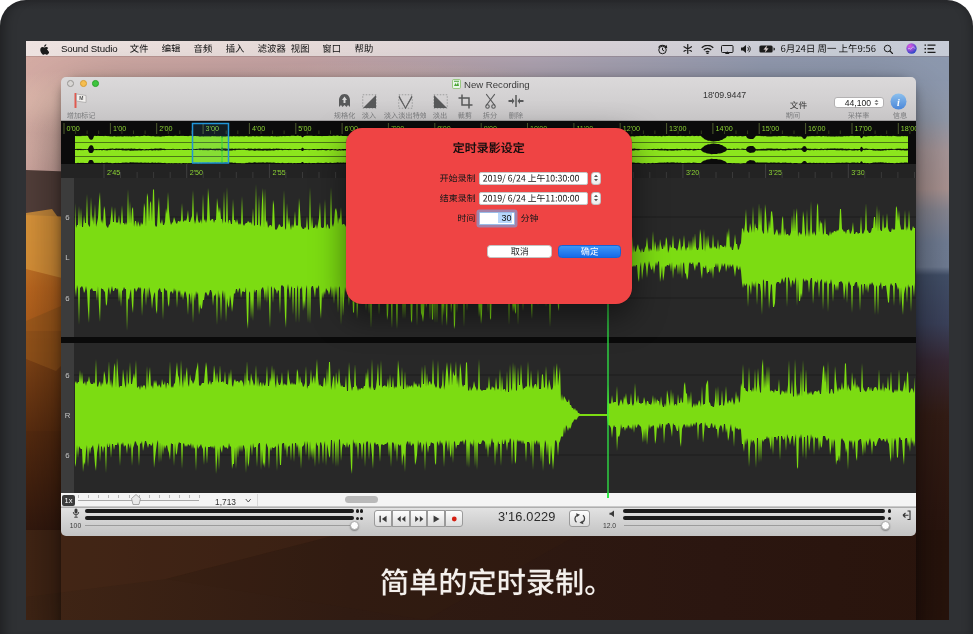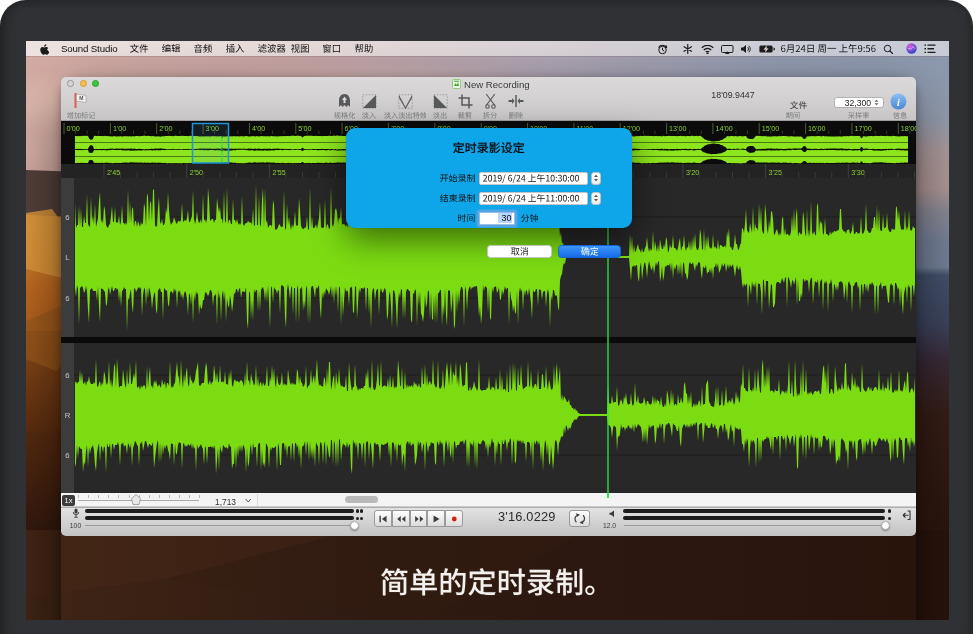--- a/index.html
+++ b/index.html
@@ -388,34 +388,34 @@
           <use href="#gr62c6" transform="translate(0 0)"></use>
           <use href="#gr5206" transform="translate(1000 0)"></use>
         </g>
       </svg>
       <svg style="position:absolute;left:448.0px;top:34.9px" width="14.0" height="6.7" viewBox="0.3 -6.1 14.0 6.7">
         <g transform="scale(0.007200,-0.007200)" fill="#77787a">
           <use href="#gr5220" transform="translate(0 0)"></use>
           <use href="#gr9664" transform="translate(1000 0)"></use>
         </g>
       </svg>
-      <div style="left:615px;top:13px;width:114px;text-align:center;font-size:8.8px;color:#333">18'09.9447</div>
+      <div style="left:642px;top:13px;width:114px;text-align:left;font-size:8.8px;color:#333">18'09.9447</div>
       <svg style="position:absolute;left:729.0px;top:23.5px" width="16.9" height="8.2" viewBox="0.3 -7.5 16.9 8.2">
         <g transform="scale(0.008800,-0.008800)" fill="#333333">
           <use href="#gr6587" transform="translate(0 0)"></use>
           <use href="#gr4ef6" transform="translate(1000 0)"></use>
         </g>
       </svg>
       <svg style="position:absolute;left:725.2px;top:35.0px" width="13.5" height="6.6" viewBox="0.3 -6.0 13.5 6.6">
         <g transform="scale(0.007200,-0.007200)" fill="#77787a">
           <use href="#gr671f" transform="translate(0 0)"></use>
           <use href="#gr95f4" transform="translate(1000 0)"></use>
         </g>
       </svg>
-      <div style="left:773px;top:20px;width:50px;height:11px;background:#fff;border:1px solid #b3b1b2;border-radius:3px;font-size:8.6px;color:#222;text-align:right;line-height:10px;padding-right:12px">32,300</div>
+      <div style="left:773px;top:20px;width:50px;height:11px;background:#fff;border:1px solid #b3b1b2;border-radius:3px;font-size:8.6px;color:#222;text-align:right;line-height:10px;padding-right:12px">44,100</div>
       <svg class="ic" style="left:812px;top:22px" width="7" height="7" viewBox="0 0 14 14">
         <path d="M3 5.5 L7 1.5 L11 5.5 Z M3 8.5 L7 12.5 L11 8.5 Z" fill="#666"></path>
       </svg>
       <svg style="position:absolute;left:786.5px;top:34.9px" width="21.0" height="6.7" viewBox="0.2 -6.1 21.0 6.7">
         <g transform="scale(0.007200,-0.007200)" fill="#77787a">
           <use href="#gr91c7" transform="translate(0 0)"></use>
           <use href="#gr6837" transform="translate(1000 0)"></use>
           <use href="#gr7387" transform="translate(2000 0)"></use>
         </g>
       </svg>
@@ -704,21 +704,21 @@
       <div style="left:562px;top:431.8px;width:262px;height:4.2px;background:#1c1c1c;border-radius:2.1px"></div>
       <div style="left:562px;top:438.9px;width:262px;height:4.2px;background:#1c1c1c;border-radius:2.1px"></div>
       <div style="left:826.5px;top:432.4px;width:3.2px;height:3.2px;background:#1c1c1c;border-radius:50%"></div>
       <div style="left:826.5px;top:439.5px;width:3.2px;height:3.2px;background:#1c1c1c;border-radius:50%"></div>
       <div style="left:563px;top:447.8px;width:264px;height:1.5px;background:#9c9c9c"></div>
       <div style="left:820px;top:444.3px;width:9px;height:9px;background:#fdfdfd;border:1px solid #aaa;border-radius:50%;box-shadow:0 1px 1.5px rgba(0,0,0,.35)"></div>
       <svg class="ic" style="left:840px;top:432.5px" width="10" height="10.5" viewBox="0 0 20 21">
         <path d="M13 2 H18 V19 H13 M15 10.5 H4 M4 10.5 L9 6 M4 10.5 L9 15" fill="none" stroke="#333" stroke-width="2.2"></path>
       </svg>
     </div>
-    <div id="dlg" style="left:320px;top:87px;width:286px;height:100px;background:#0ea5e9;border-radius:9px;box-shadow:0 12px 32px rgba(0,0,0,.5),0 0 1px rgba(0,0,0,.4)">
+    <div id="dlg" style="left:320px;top:87px;width:286px;height:176px;background:#ef4444;border-radius:16px;box-shadow:0 12px 32px rgba(0,0,0,.5),0 0 1px rgba(0,0,0,.4)">
       <svg style="position:absolute;left:107.3px;top:13.7px" width="71.4" height="11.5" viewBox="0.3 -10.3 71.4 11.5">
         <g transform="scale(0.012000,-0.012000)" fill="#0f0f0f" stroke="#0f0f0f" stroke-width="12">
           <use href="#gm5b9a" transform="translate(0 0)"></use>
           <use href="#gm65f6" transform="translate(1000 0)"></use>
           <use href="#gm5f55" transform="translate(2000 0)"></use>
           <use href="#gm5f71" transform="translate(3000 0)"></use>
           <use href="#gm8bbe" transform="translate(4000 0)"></use>
           <use href="#gm5b9a" transform="translate(5000 0)"></use>
         </g>
       </svg>

